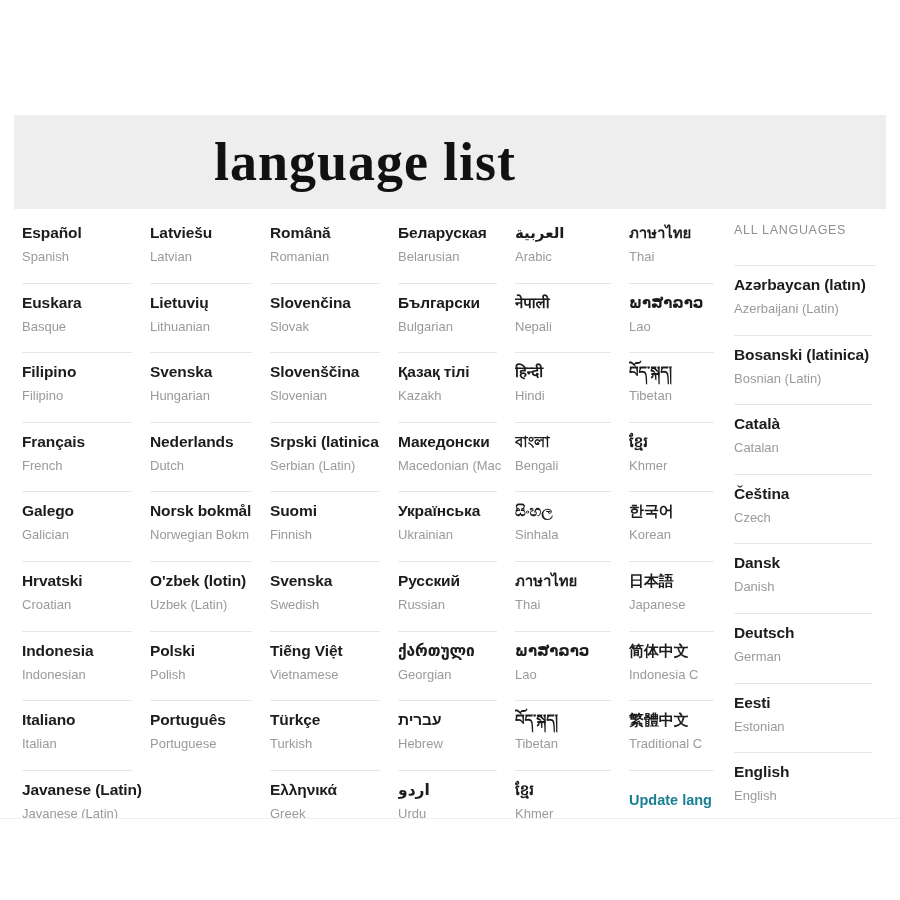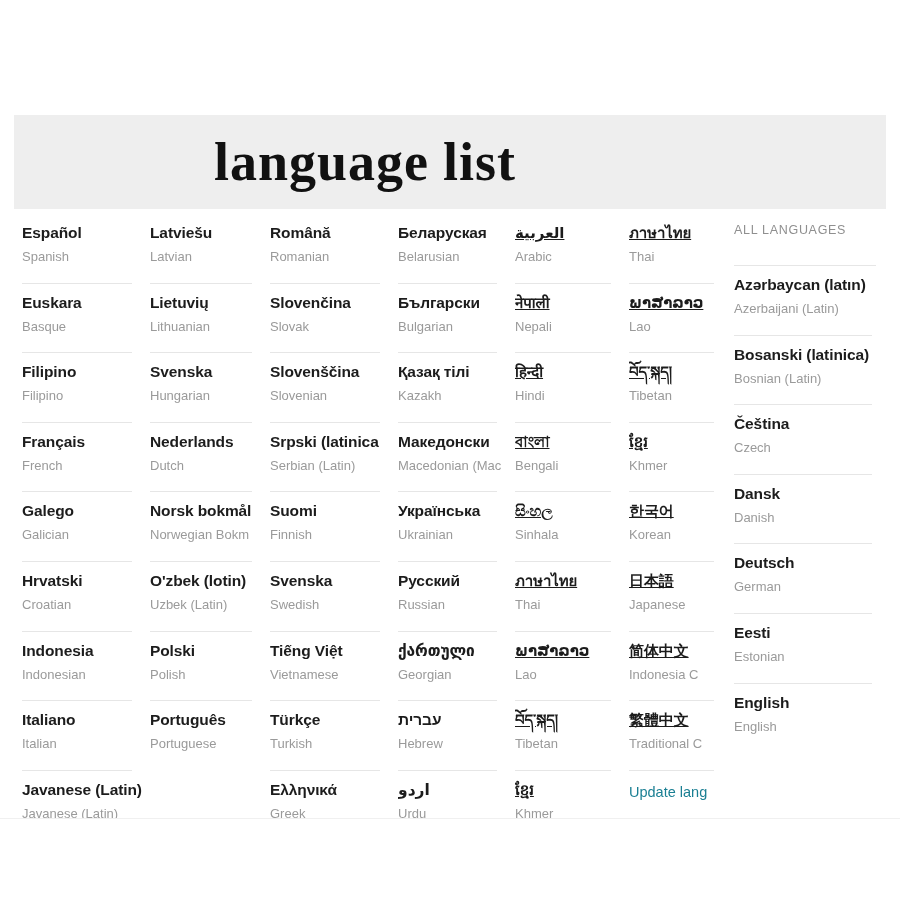--- a/index.html
+++ b/index.html
@@ -99,40 +99,40 @@
   }
   .english {
     margin-top: 5px;
     font-size: 13px;
     font-weight: 400;
     color: #9a9a9a;
     line-height: 17px;
     white-space: nowrap;
   }
 
-  .col-4 .native, .col-5 .native { font-size: 15px; text-decoration: underline; }
+  .col-4 .native, .col-5 .native { font-size: 15px; }
 
   .rtl { direction: rtl; text-align: left; unicode-bidi: isolate; }
 
   .section-head {
     height: 52px;
     padding-top: 10px;
     font-size: 12.5px;
     letter-spacing: 0.7px;
     color: #8f8f8f;
     font-weight: 400;
     white-space: nowrap;
   }
 
   .update-link {
     position: relative;
     height: 69.6px;
-    padding-top: 14px;
+    padding-top: 22px;
     font-size: 14.5px;
-    font-weight: 400;
+    font-weight: 700;
     color: #1a7f93;
     white-space: nowrap;
     cursor: pointer;
   }
   .update-link::before {
     content: "";
     position: absolute;
     left: 0; right: 10px; top: 0;
     height: 1px;
     background: #e6e6e6;
@@ -384,20 +384,24 @@
         <div class="section-head">ALL LANGUAGES</div>
         <div class="lang-item">
           <div class="native">Azərbaycan (latın)</div>
           <div class="english">Azerbaijani (Latin)</div>
         </div>
         <div class="lang-item">
           <div class="native">Bosanski (latinica)</div>
           <div class="english">Bosnian (Latin)</div>
         </div>
         <div class="lang-item">
+          <div class="native">Català</div>
+          <div class="english">Catalan</div>
+        </div>
+        <div class="lang-item">
           <div class="native">Čeština</div>
           <div class="english">Czech</div>
         </div>
         <div class="lang-item">
           <div class="native">Dansk</div>
           <div class="english">Danish</div>
         </div>
         <div class="lang-item">
           <div class="native">Deutsch</div>
           <div class="english">German</div>

